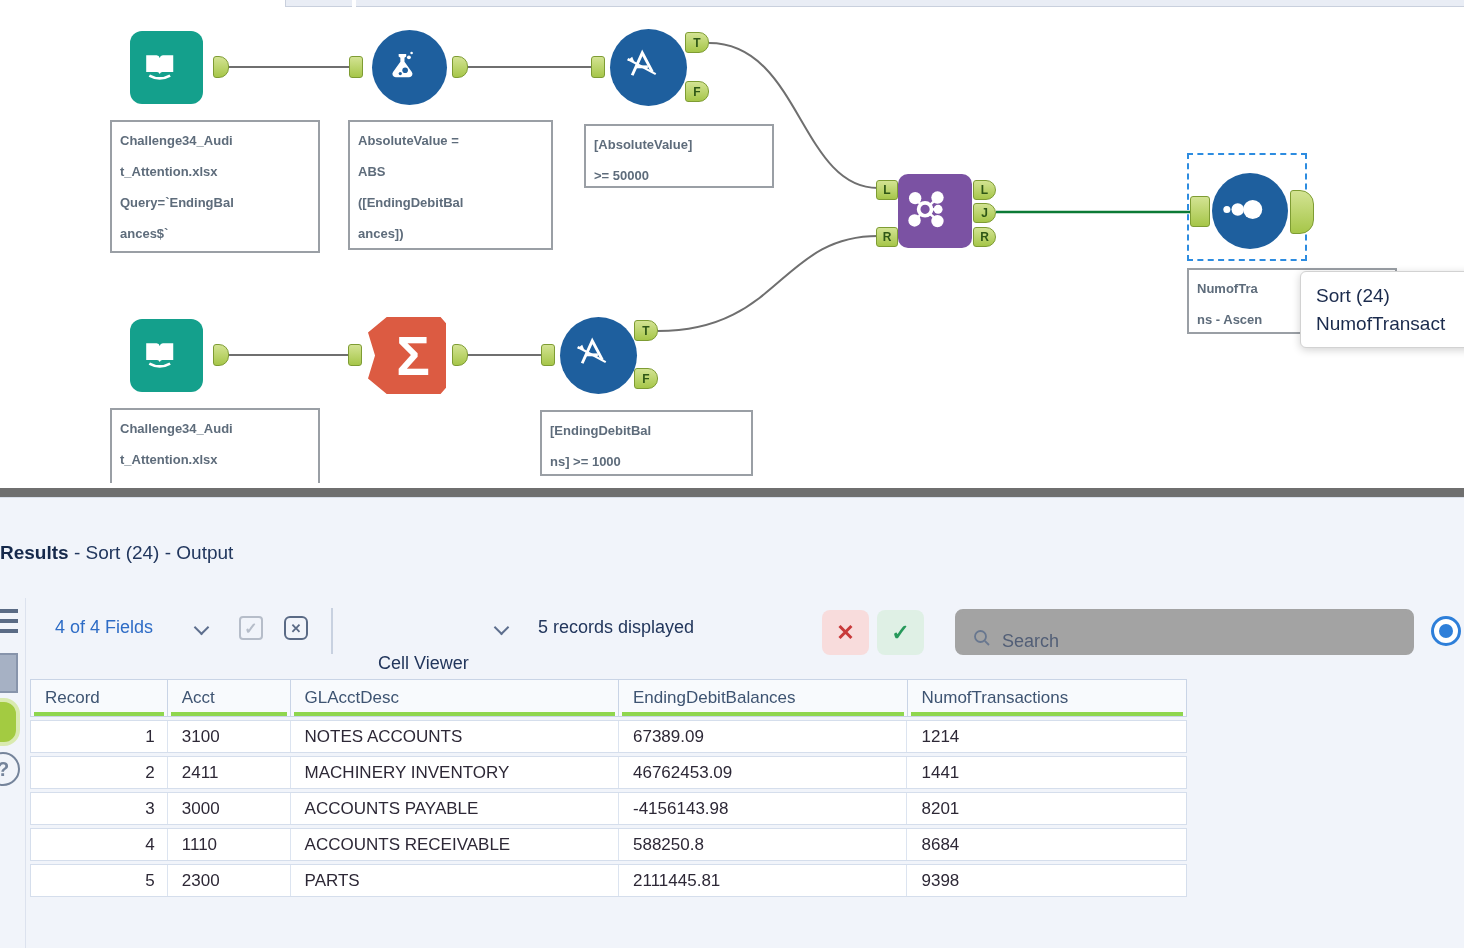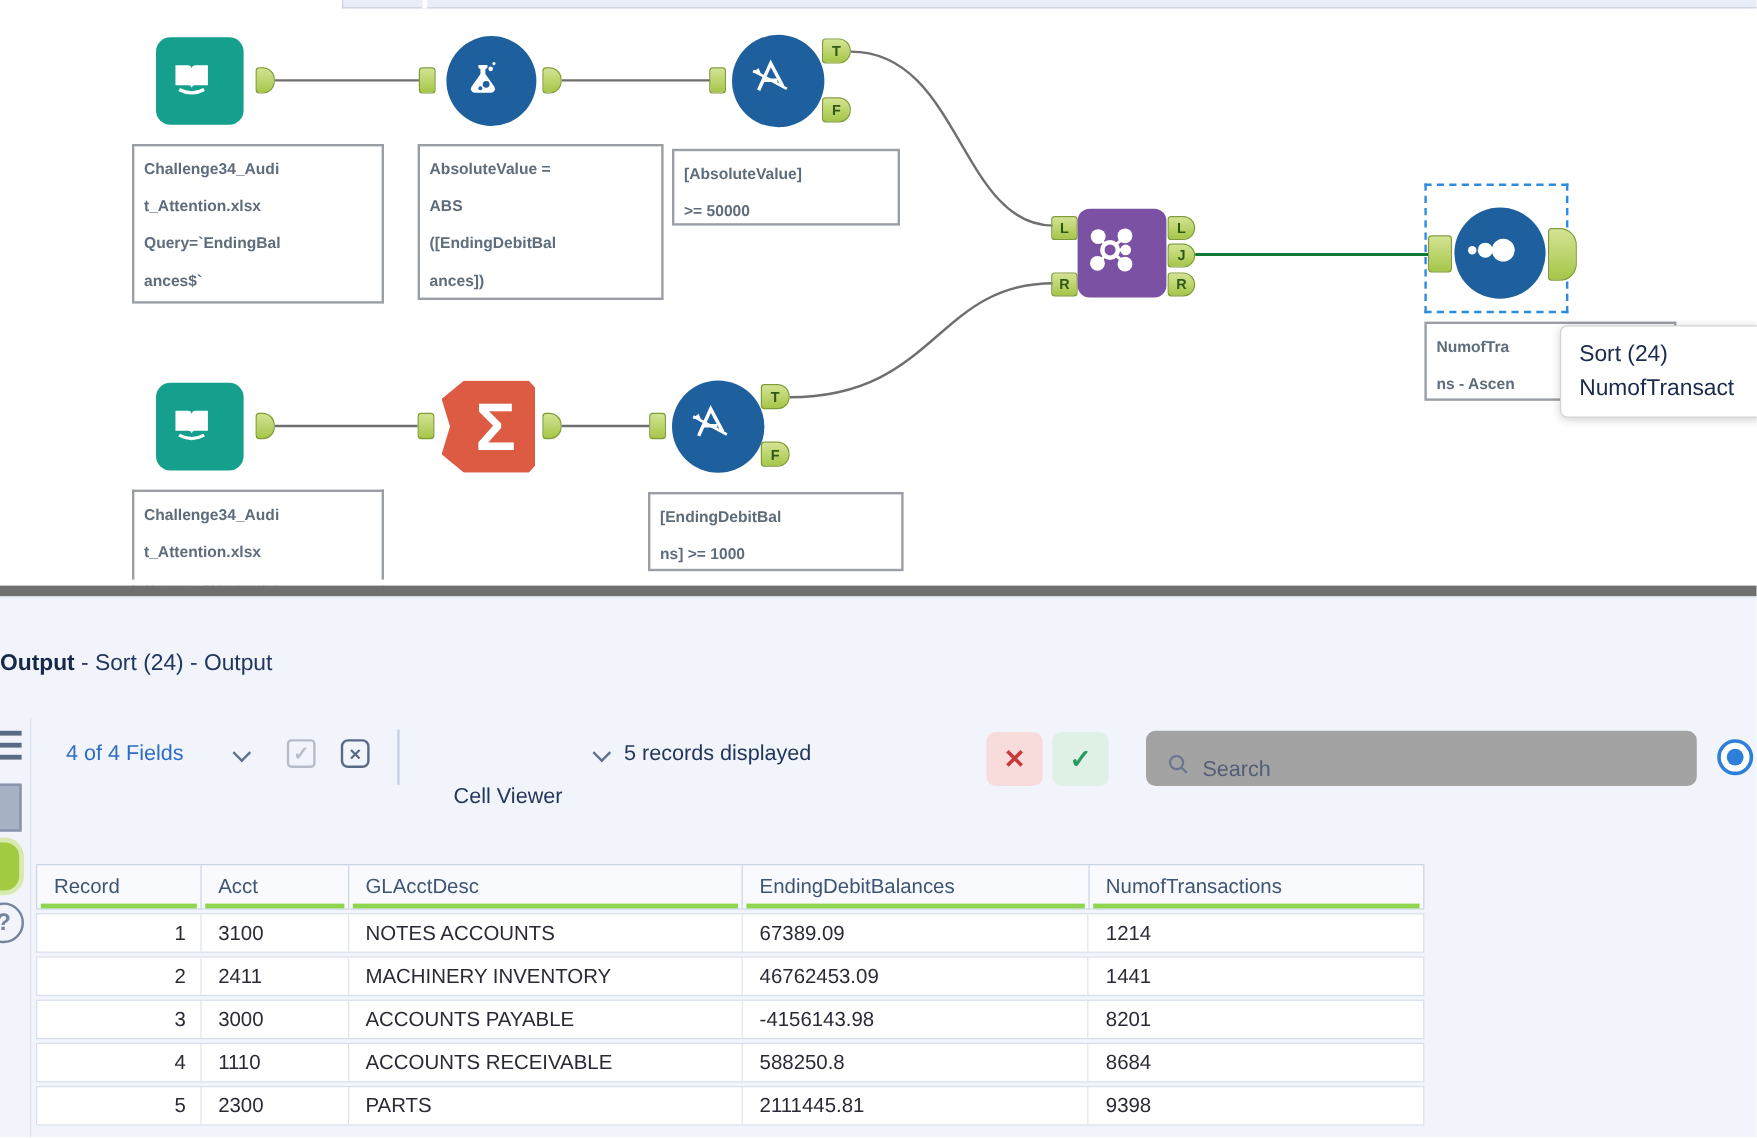--- a/index.html
+++ b/index.html
@@ -101,21 +101,21 @@
     color:#3E4F6B; margin-left:10px; width:380px; font-family:"Liberation Sans", sans-serif; }
   .searchbox input::placeholder { color:#44536F; opacity:.85; }
   .target { position:absolute; left:1431px; top:118px; width:30px; height:30px;
     border:3.5px solid #2E7FD9; border-radius:50%;
     display:flex; align-items:center; justify-content:center; background:#fff; }
   .target div { width:14px; height:14px; border-radius:50%; background:#2E7FD9; }
 
   
   .grid { position:absolute; left:30px; top:181px; width:1157px; }
   .g-head { display:flex; height:38px; background:#F8FAFD;
-    border:1px solid #C9D4E6;margin-top:41px; }
+    border:1px solid #C9D4E6; }
   .g-hcell { position:relative; display:flex; align-items:center; padding-left:14px;
     font-size:17px; color:#3E5472; border-right:1px solid #C9D4E6; }
   .g-hcell:last-child { border-right:none; }
   .g-hcell::after { content:""; position:absolute; left:3px; right:3px; bottom:0;
     height:4px; background:#8FD64E; }
   .g-row { display:flex; height:33px; background:#fff; border:1px solid #D5DEEC;
     margin-top:3px; }
   .g-cell { display:flex; align-items:center; padding:0 14px; font-size:17px;
     color:#2D2836; border-right:1px solid #DCE4F0; overflow:hidden; white-space:nowrap; }
   .g-cell:last-child { border-right:none; }
@@ -269,21 +269,21 @@
     <span>t_Attention.xlsx</span>
     <span>Query=`EndingBal</span>
     <span>ances$`</span>
   </div>
   <div class="ann" style="left:348px; top:120px; width:205px; height:130px;">
     <span>AbsoluteValue =</span>
     <span>ABS</span>
     <span>([EndingDebitBal</span>
     <span>ances])</span>
   </div>
-  <div class="ann" style="left:560px; top:124px; width:190px; height:64px;">
+  <div class="ann" style="left:584px; top:124px; width:190px; height:64px;">
     <span>[AbsoluteValue]</span>
     <span>&gt;= 50000</span>
   </div>
   <div class="ann" style="left:110px; top:408px; width:210px; height:80px; border-bottom:none;">
     <span>Challenge34_Audi</span>
     <span>t_Attention.xlsx</span>
     <span>Query=`GeneralLe</span>
   </div>
   <div class="ann" style="left:540px; top:410px; width:213px; height:66px;">
     <span>[EndingDebitBal</span>
@@ -298,21 +298,21 @@
     <div>Sort (24)</div>
     <div>NumofTransact</div>
   </div>
 
   <div class="abs splitter-top"></div>
   <div class="abs splitter"></div>
 
   <div class="abs results">
 
     <div class="res-title">
-      <b>Output</b><span> - Sort (24) - Output</span>
+      <b>Results</b><span> - Sort (24) - Output</span>
     </div>
 
     <div class="rail-border"></div>
     <div class="ham">
         <div></div>
         <div></div>
         <div></div>
       </div>
     <div class="graysq"></div>
     <div class="greenblob"></div>
@@ -324,21 +324,21 @@
     <div class="chev" style="left:196px;"></div>
     <div class="cb">
         <span>✓</span>
       </div>
     <div class="xb">
         <span>✕</span>
       </div>
     <div class="tb-div"></div>
     <div class="tb-label" style="left:378px;margin-top:36px;">Cell Viewer</div>
     <div class="chev" style="left:496px;"></div>
-    <div class="tb-label" style="left:520px;">5 records displayed</div>
+    <div class="tb-label" style="left:538px;">5 records displayed</div>
     <div class="btn btn-x">
         <span>✕</span>
       </div>
     <div class="btn btn-ok">
         <span>✓</span>
       </div>
     <div class="searchbox">
       <span>
         <svg viewBox="0 0 20 20" width="20" height="20" fill="none" stroke="#68778F" stroke-width="1.8">
           <circle cx="8.5" cy="8.5" r="5.5"></circle>

